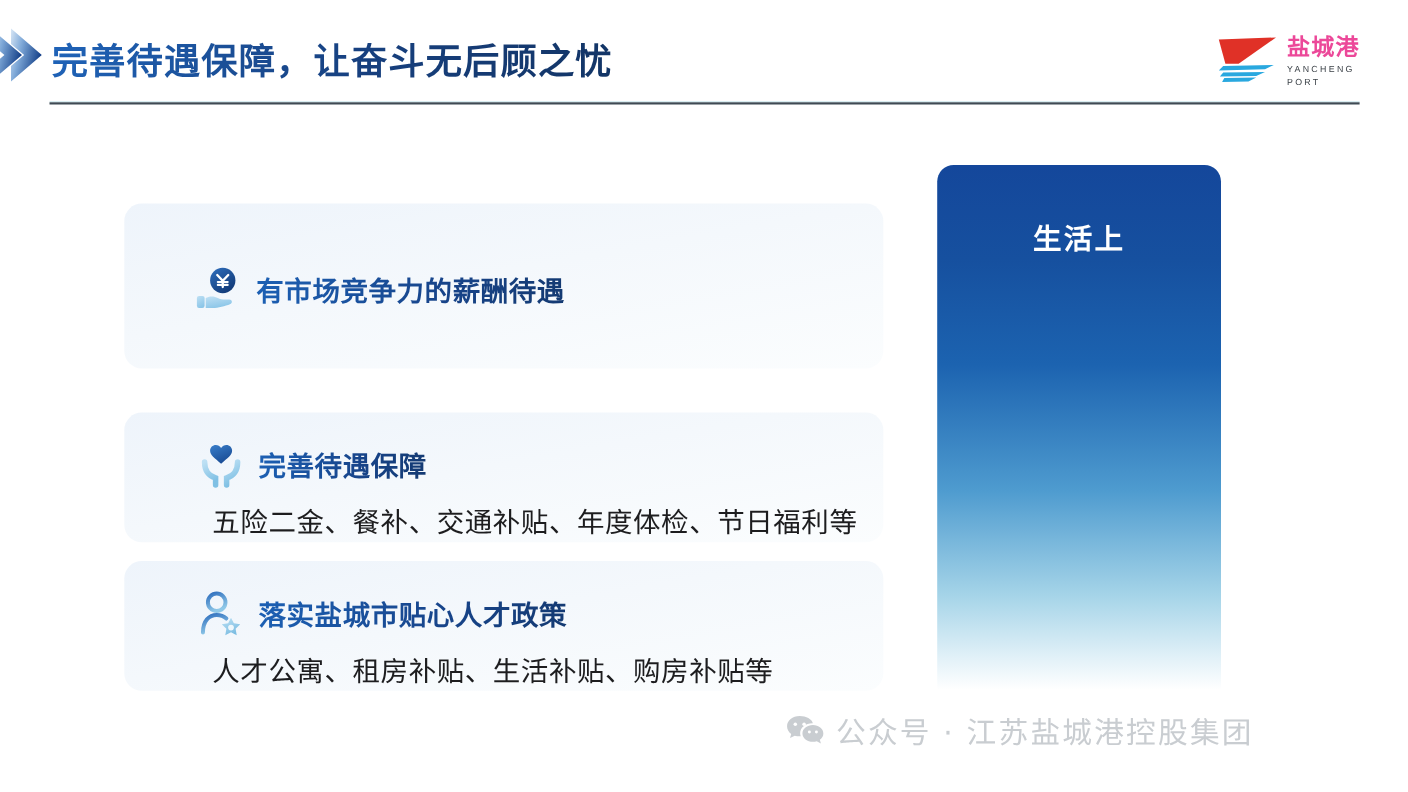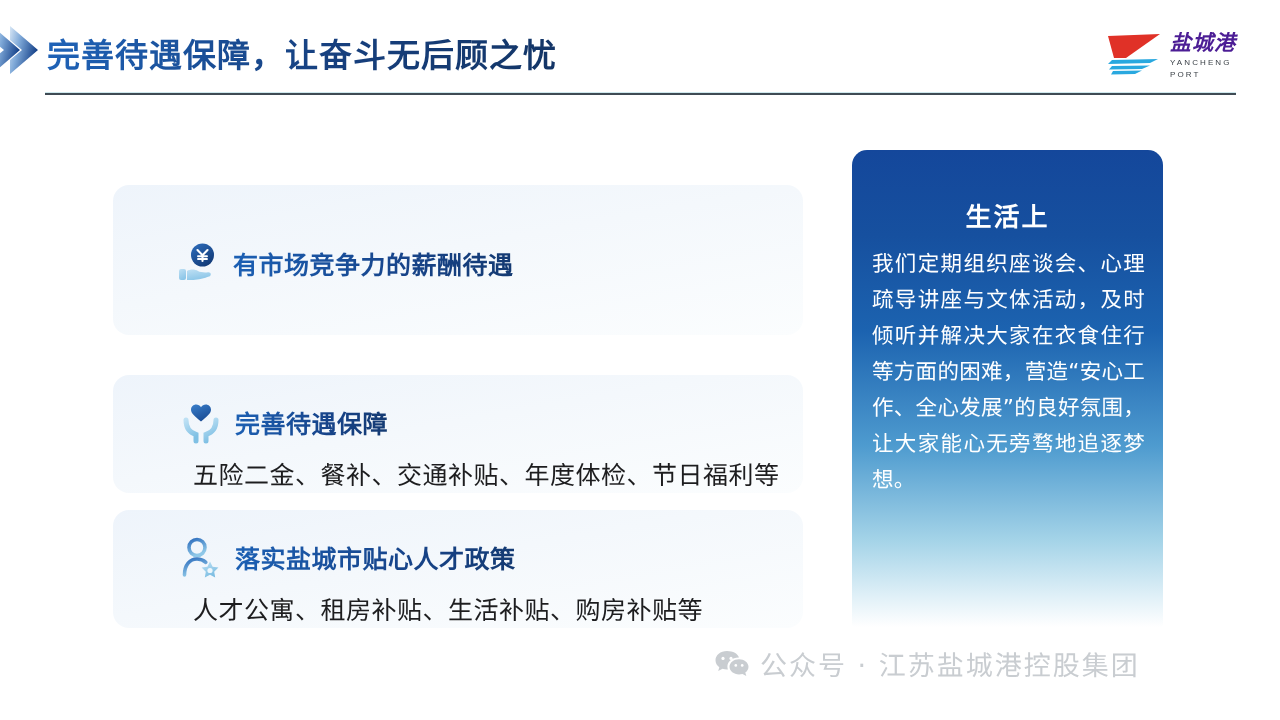--- a/index.html
+++ b/index.html
@@ -82,25 +82,24 @@
   }
   .logo-text {
     position: absolute;
     left: 66px;
     top: 3px;
     width: 84px;
   }
   .logo-cn {
     font-size: 21px;
     font-weight: bold;
-    color: #4c1d95;
+    color: #ec4899;
     letter-spacing: 1px;
     line-height: 24px;
     font-family: "DejaVu Sans", "Liberation Sans", sans-serif;
-    font-style: italic;
   }
   .logo-en {
     font-size: 8px;
     color: #3c4248;
     letter-spacing: 2.1px;
     line-height: 12px;
     margin-top: 2px;
     font-family: "Liberation Sans", sans-serif;
   }
 
@@ -167,21 +166,21 @@
     font-family: "DejaVu Sans", "Liberation Serif", sans-serif;
   }
   .card-2 .card-body { top: 80px; }
   .card-3 .card-body { top: 80px; }
 
   
   .panel {
     position: absolute;
     left: 852px;
     top: 150px;
-    width: 311px;
+    width: 258px;
     height: 477px;
     border-radius: 15px 15px 3px 3px;
     background: linear-gradient(180deg,
         #14479b 0%,
         #16509f 18%,
         #1c63b0 38%,
         #4e9bcf 62%,
         #a5d4e8 82%,
         #e2f1f8 94%,
         #ffffff 100%);
@@ -351,21 +350,20 @@
         </div>
         <div class="card-title">落实盐城市贴心人才政策</div>
       </div>
       <div class="card-body">人才公寓、租房补贴、生活补贴、购房补贴等</div>
     </div>
 
   </div>
 
   <div class="panel">
     <div class="panel-title">生活上</div>
-    <div class="panel-body">我们定期组织座谈会、心理疏导讲座与文体活动，及时倾听并解决大家在衣食住行等方面的困难，营造“安心工作、全心发展”的良好氛围，让大家能心无旁骛地追逐梦想。</div>
   </div>
 
   <div class="watermark">
     <div class="watermark-icon">
       <svg viewBox="0 0 36 30" width="36" height="30" aria-hidden="true">
         <path d="M13 2 C6.4 2 1.5 6.2 1.5 11.2 C1.5 14 2.9 16.5 5.3 18.2 L4.2 22 L8.5 19.8 C9.9 20.2 11.4 20.4 13 20.4 C13.3 20.4 13.6 20.4 13.9 20.4 C13.6 19.5 13.4 18.6 13.4 17.6 C13.4 12.6 18.3 8.6 24.4 8.6 C24.6 8.6 24.8 8.6 25 8.6 C24 4.8 19 2 13 2 Z" fill="#c9cdd1"></path>
         <circle cx="9" cy="9.4" r="1.6" fill="#ffffff"></circle>
         <circle cx="17" cy="9.4" r="1.6" fill="#ffffff"></circle>
         <path d="M34.5 17.8 C34.5 13.6 30.2 10.2 25 10.2 C19.8 10.2 15.5 13.6 15.5 17.8 C15.5 22 19.8 25.4 25 25.4 C26.2 25.4 27.4 25.2 28.5 24.9 L32.3 26.9 L31.3 23.6 C33.3 22.2 34.5 20.2 34.5 17.8 Z" fill="#c9cdd1"></path>
         <circle cx="21.8" cy="16.4" r="1.35" fill="#ffffff"></circle>

